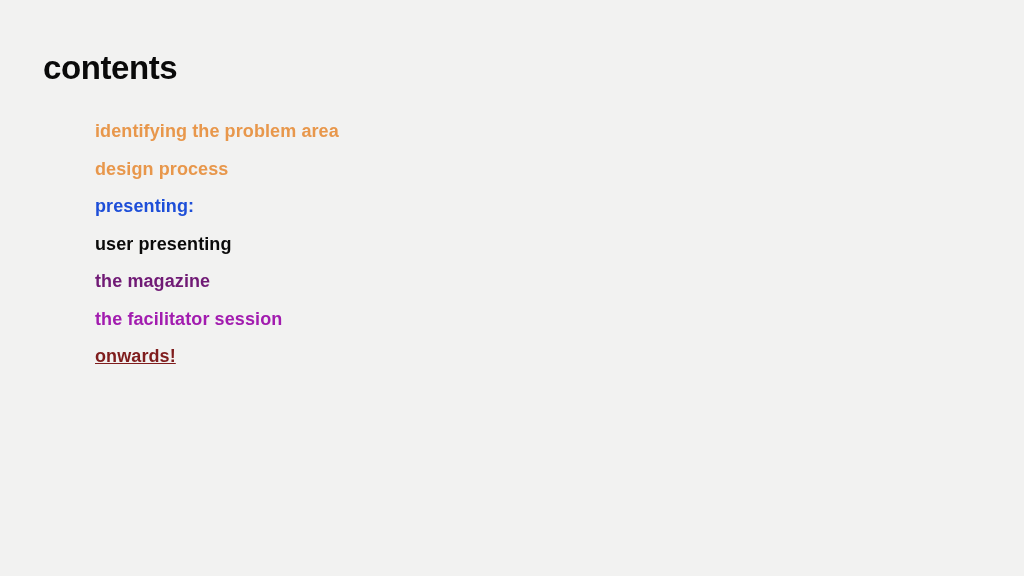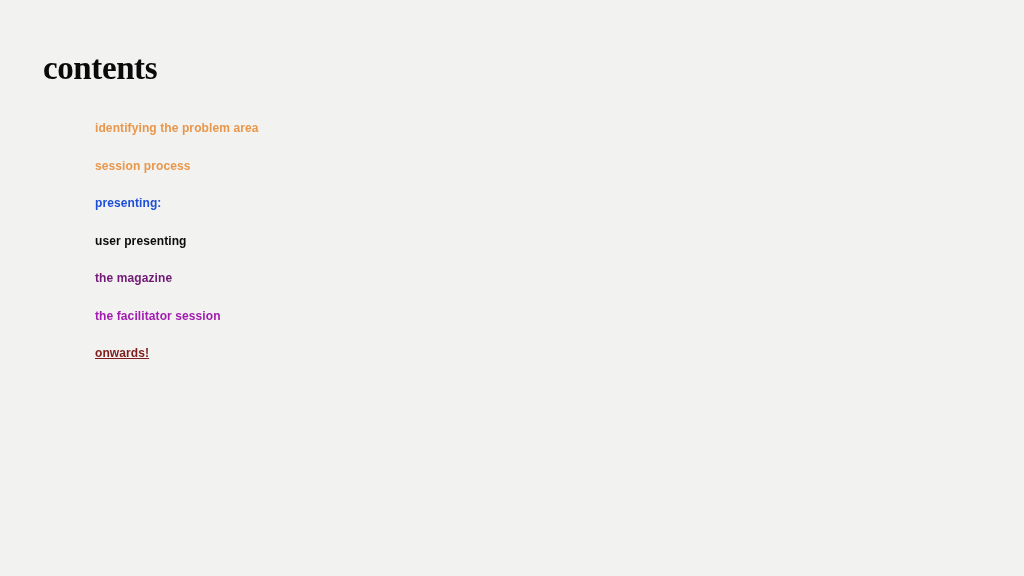--- a/index.html
+++ b/index.html
@@ -27,35 +27,34 @@
     position: absolute;
     left: 43px;
     top: 51px;
     margin: 0;
     font-size: 33px;
     font-weight: 800;
     letter-spacing: -0.4px;
     color: #0a0a0a;
     line-height: 1.05;
     white-space: nowrap;
-    font-family: Liberation Serif, serif;
     -webkit-font-smoothing: antialiased;
   }
 
   .contents-list {
     position: absolute;
     left: 95px;
     top: 122px;
     margin: 0;
     padding: 0;
     list-style: none;
   }
 
   .contents-item {
-    font-size: 12px;
+    font-size: 18px;
     font-weight: 700;
     letter-spacing: 0.1px;
     line-height: 1;
     height: 37.5px;
     color: #e8974b;
     white-space: nowrap;
     -webkit-font-smoothing: antialiased;
   }
 
   .contents-item.is-current {
@@ -67,21 +66,21 @@
 
 <div class="slide" style="background: rgb(242, 242, 241);">
 
   <h1 class="slide-title" style="color: rgb(10, 10, 10);">contents</h1>
 
   <ul class="contents-list">
     <li class="contents-item" style="color: rgb(232, 151, 75);">
       <span>identifying the problem area</span>
     </li>
     <li class="contents-item" style="color: rgb(232, 151, 75);">
-      <span>session process</span>
+      <span>design process</span>
     </li>
     <li class="contents-item" style="color: #1d4ed8;">
       <span>presenting:</span>
     </li>
     <li class="contents-item is-current" style="color: rgb(10, 10, 10);">
       <span>user presenting</span>
     </li>
     <li class="contents-item" style="color: #701a75;">
       <span>the magazine</span>
     </li>

